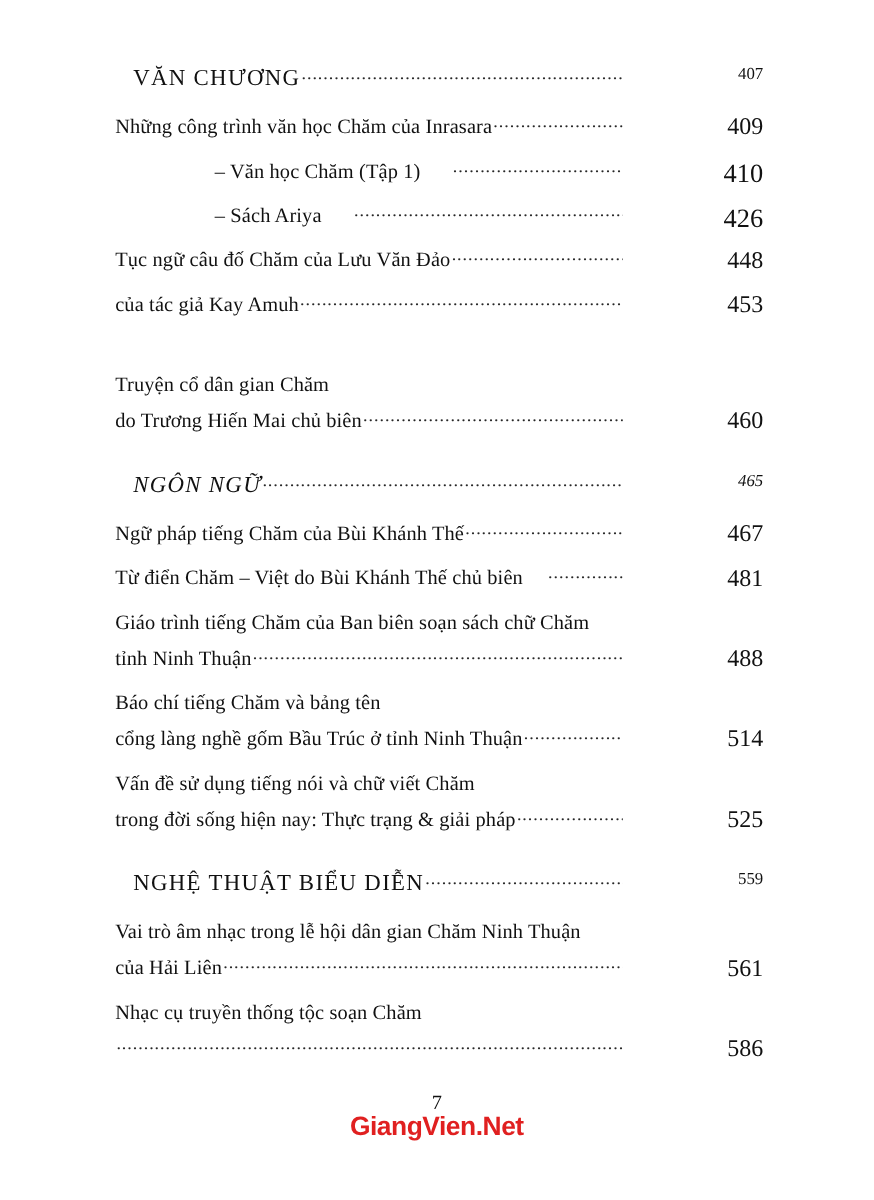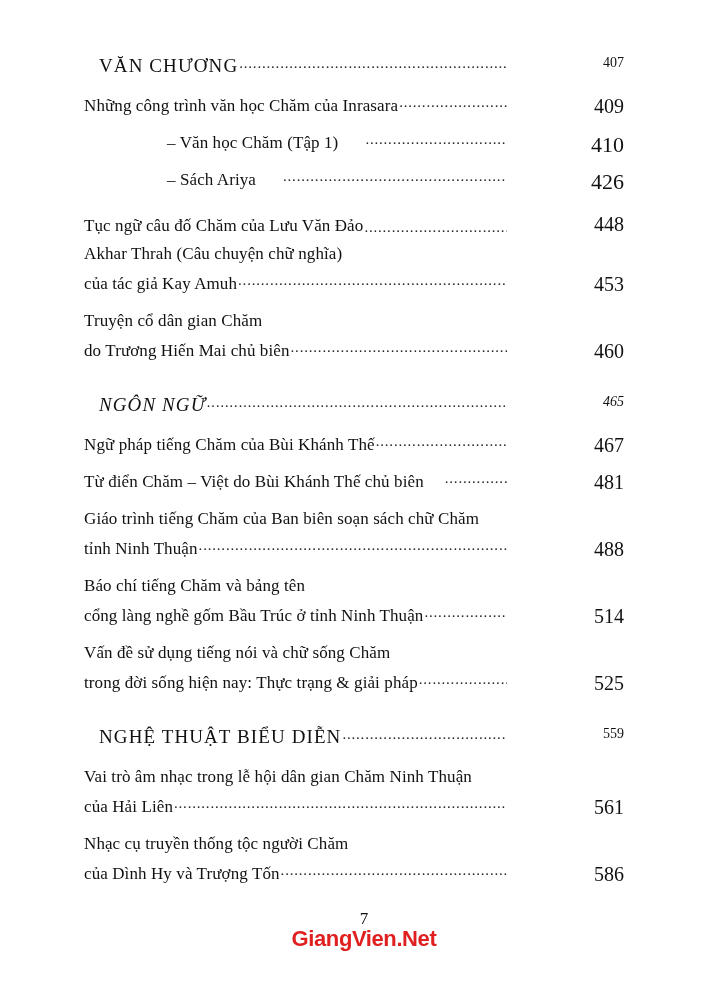--- a/index.html
+++ b/index.html
@@ -20,21 +20,21 @@
   #toc-page {
     position: relative;
     width: 728px;
     height: 1000px;
     box-sizing: border-box;
   }
 
   
   .toc-block {
     position: absolute;
-    left: 4px;
+    left: 16px;
     width: 620px;
     box-sizing: border-box;
   }
 
   .toc-line {
     display: flex;
     align-items: baseline;
     box-sizing: border-box;
     padding-right: 116px; 
     white-space: nowrap;
@@ -165,32 +165,27 @@
         </div>
       </div>
       <div class="toc-block" style="top: 169px;">
         <div class="toc-line level-2" style="position: relative; height: 30px;">
           <span class="toc-text">– Sách Ariya</span>
           <span class="leader"></span>
           <span class="page-num">426</span>
         </div>
       </div>
       <div class="toc-block" style="top: 206px;">
-        <div class="toc-line level-1" style="position: relative; height: 30px; align-items: flex-end;">
+        <div class="toc-line level-1" style="position: relative; height: 30px;">
           <span class="toc-text">Tục ngữ câu đố Chăm của Lưu Văn Đảo</span>
           <span class="leader"></span>
           <span class="page-num">448</span>
         </div>
       </div>
       <div class="toc-block" style="top: 243px;">
-        <div class="toc-line level-1" style="position: relative; height: 30px;">
-          <span class="toc-text">Akhar Thrah (Câu chuyện chữ nghĩa)</span>
-          <span class="leader no-dots"></span>
-          <span class="page-num"></span>
-        </div>
         <div class="toc-line level-1 cont-line" style="position: relative; height: 30px;">
           <span class="toc-text">của tác giả Kay Amuh</span>
           <span class="leader"></span>
           <span class="page-num">453</span>
         </div>
       </div>
       <div class="toc-block" style="top: 310px;">
         <div class="toc-line level-1" style="position: relative; height: 30px;">
           <span class="toc-text">Truyện cổ dân gian Chăm</span>
           <span class="leader no-dots"></span>
@@ -242,21 +237,21 @@
           <span class="page-num"></span>
         </div>
         <div class="toc-line level-1 cont-line" style="position: relative; height: 30px; justify-content: flex-end;">
           <span class="toc-text">cổng làng nghề gốm Bầu Trúc ở tỉnh Ninh Thuận</span>
           <span class="leader"></span>
           <span class="page-num">514</span>
         </div>
       </div>
       <div class="toc-block" style="top: 642px;">
         <div class="toc-line level-1" style="position: relative; height: 30px;">
-          <span class="toc-text">Vấn đề sử dụng tiếng nói và chữ sống Chăm</span>
+          <span class="toc-text">Vấn đề sử dụng tiếng nói và chữ viết Chăm</span>
           <span class="leader no-dots"></span>
           <span class="page-num"></span>
         </div>
         <div class="toc-line level-1 cont-line" style="position: relative; height: 30px;">
           <span class="toc-text">trong đời sống hiện nay: Thực trạng &amp; giải pháp</span>
           <span class="leader"></span>
           <span class="page-num">525</span>
         </div>
       </div>
       <div class="toc-block" style="top: 726px;">
@@ -273,26 +268,25 @@
           <span class="page-num"></span>
         </div>
         <div class="toc-line level-1 cont-line" style="position: relative; height: 30px;">
           <span class="toc-text">của Hải Liên</span>
           <span class="leader"></span>
           <span class="page-num">561</span>
         </div>
       </div>
       <div class="toc-block" style="top: 833px;">
         <div class="toc-line level-1" style="position: relative; height: 30px;">
-          <span class="toc-text">Nhạc cụ truyền thống tộc người Chăm</span>
-          <span class="leader no-dots"></span>
-          <span class="page-num"></span>
-        </div>
-        <div class="toc-line level-1 cont-line" style="position: relative; height: 30px;">
-          <span class="toc-text">của Dình Hy và Trượng Tốn</span>
+          <span class="toc-text">Nhạc cụ truyền thống tộc soạn Chăm</span>
+          <span class="leader no-dots"></span>
+          <span class="page-num"></span>
+        </div>
+        <div class="toc-line level-1 cont-line" style="position: relative; height: 30px;">
           <span class="leader"></span>
           <span class="page-num">586</span>
         </div>
       </div>
     </div>
 
   <div id="footer">
     <div id="page-number">7</div>
     <div id="watermark" style="color: rgb(224, 32, 32);">GiangVien.Net</div>
   </div>

